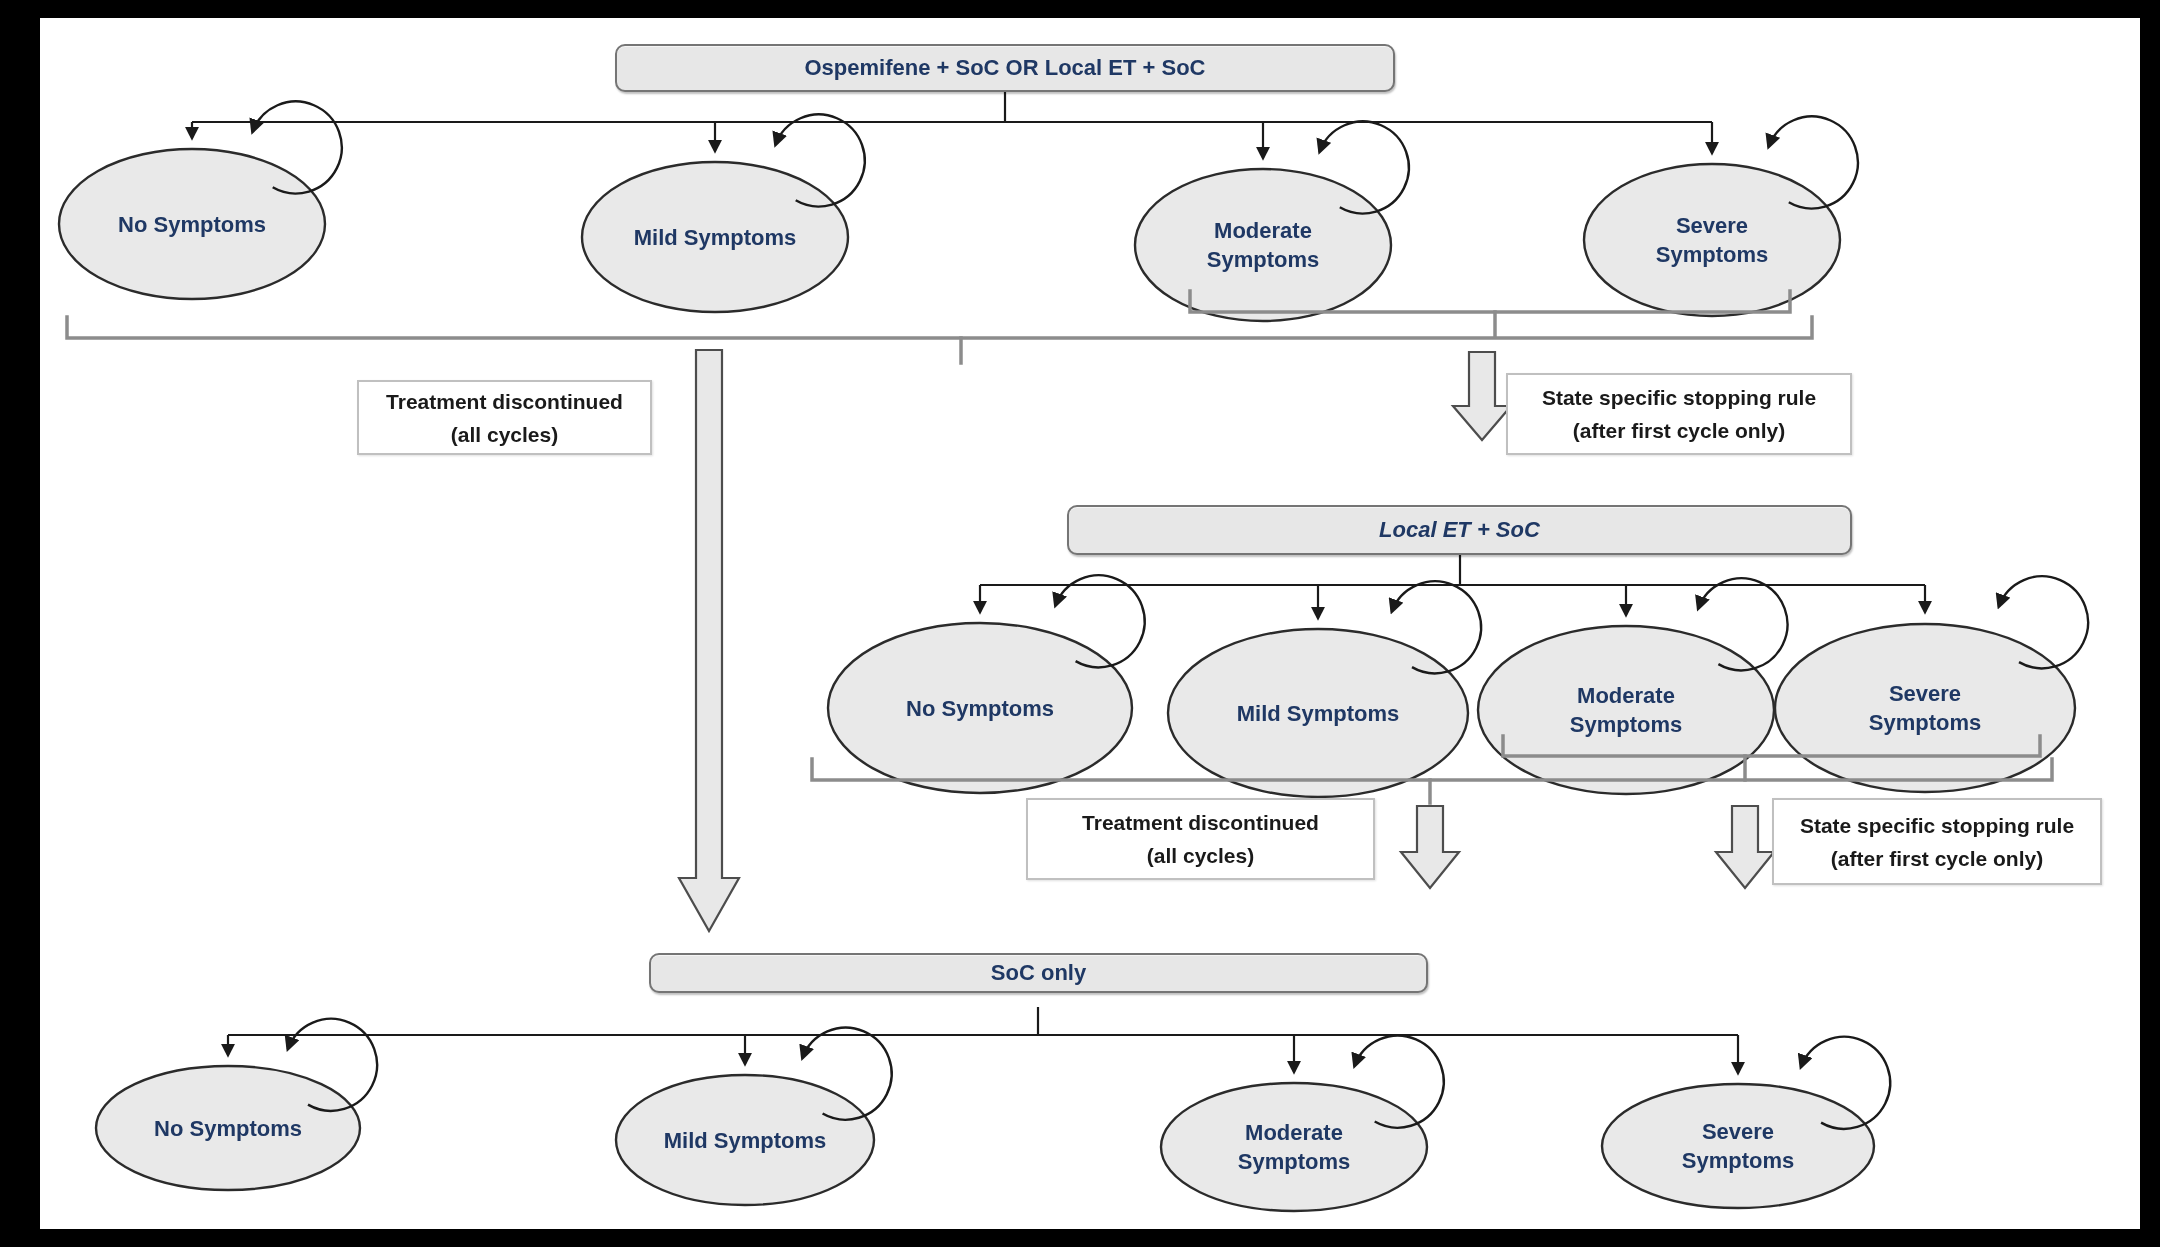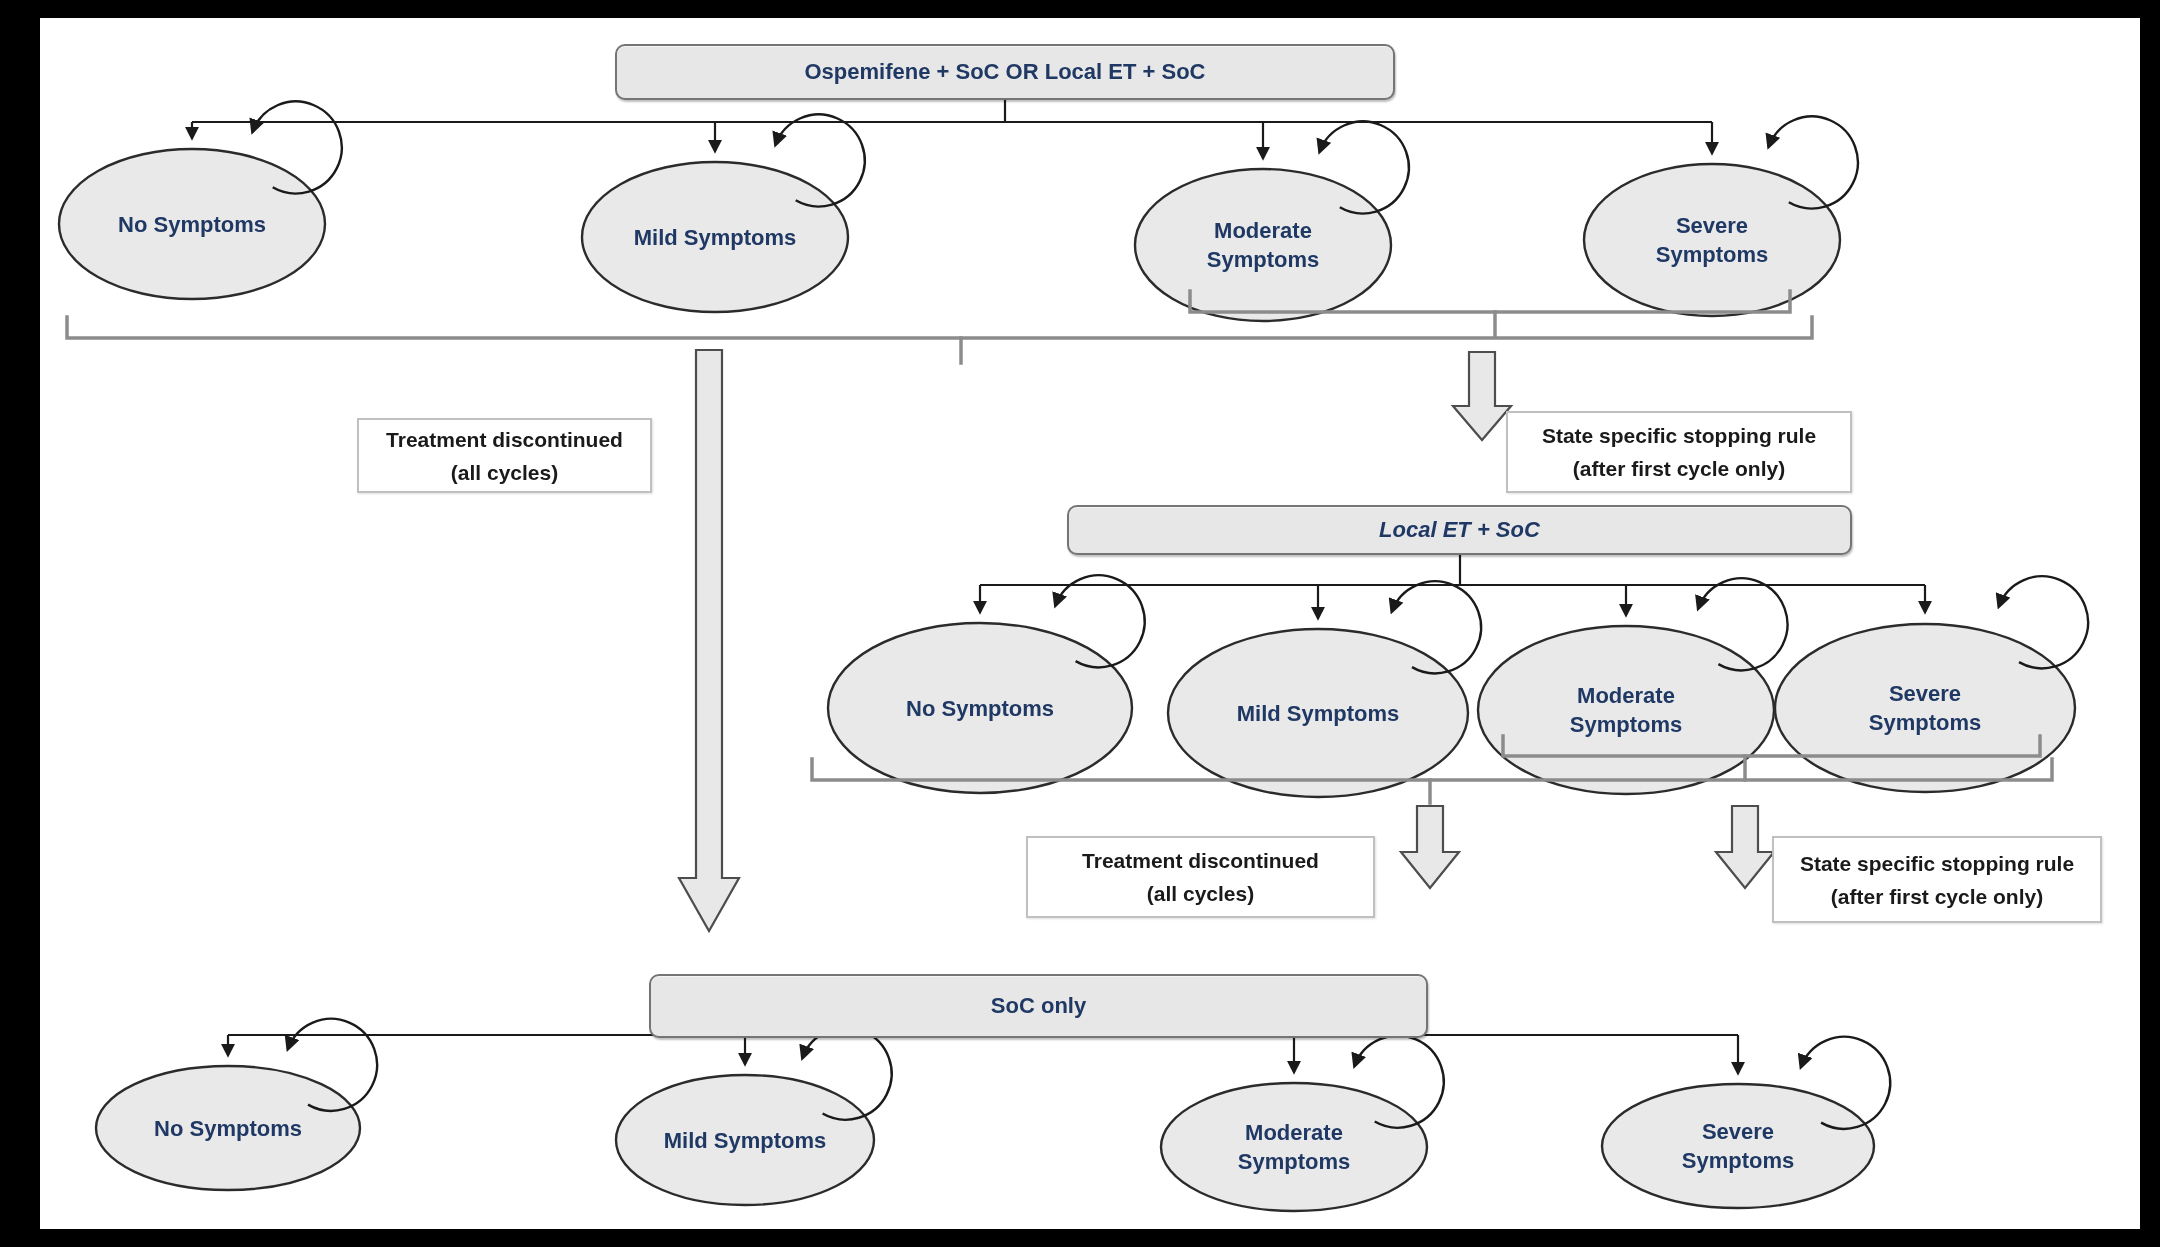--- a/index.html
+++ b/index.html
@@ -23,21 +23,21 @@
     background:var(--treatment-fill,#e7e7e7);
     border:2.5px solid var(--treatment-border,#757575);
     border-radius:10px;
     box-shadow:1px 2px 2px rgba(0,0,0,.25), inset 0 1px 0 rgba(255,255,255,.6);
     color:var(--node-text,#1f3864);font-weight:bold;font-size:22px;
   }
   .annotation{
     display:flex;flex-direction:column;align-items:center;justify-content:center;text-align:center;
     background:#fff;border:2px solid var(--annotation-border,#c0c0c0);
     box-shadow:1px 1px 2px rgba(0,0,0,.12);
-    color:var(--annotation-text,#1a1a1a);font-weight:bold;font-size:21px;line-height:33px;margin-top:38px;
+    color:var(--annotation-text,#1a1a1a);font-weight:bold;font-size:21px;line-height:33px;
   }
   .state-label{
     display:flex;flex-direction:column;align-items:center;justify-content:center;text-align:center;
     color:var(--node-text,#1f3864);font-weight:bold;font-size:22px;line-height:29px;
   }
 </style>
 </head>
 <body>
 
 <div id="stage">
@@ -117,23 +117,23 @@
     </g>
 
     <g>
       <path class="blockarrow" d="M696 350 H722 V878 H739 L709 931 L679 878 H696 Z"></path>
       <path class="blockarrow" d="M1469 352 H1495 V406 H1511 L1482 440 L1453 406 H1469 Z"></path>
       <path class="blockarrow" d="M1417 806 H1443 V852 H1459 L1430 888 L1401 852 H1417 Z"></path>
       <path class="blockarrow" d="M1732 806 H1758 V852 H1774 L1745 888 L1716 852 H1732 Z"></path>
     </g>
   </svg>
 
-  <div class="abs treatment" style="left:615px;top:44px;width:780px;height:56px;">Ospemifene + SoC OR Local ET + SoC</div>
+  <div class="abs treatment" style="left:615px;top:44px;width:780px;height:48px;">Ospemifene + SoC OR Local ET + SoC</div>
   <div class="abs treatment" style="left:1067px;top:505px;width:785px;height:50px;font-style:italic;">Local ET + SoC</div>
-  <div class="abs treatment" style="left:649px;top:953px;width:779px;height:64px;margin-top:21px;">SoC only</div>
+  <div class="abs treatment" style="left:649px;top:953px;width:779px;height:40px;">SoC only</div>
 
   <div class="abs annotation" style="left:357px;top:380px;width:295px;height:75px;">
     <span>Treatment discontinued</span>
     <span>(all cycles)</span>
   </div>
   <div class="abs annotation" style="left:1506px;top:373px;width:346px;height:82px;">
     <span>State specific stopping rule</span>
     <span>(after first cycle only)</span>
   </div>
   <div class="abs annotation" style="left:1026px;top:798px;width:349px;height:82px;">

